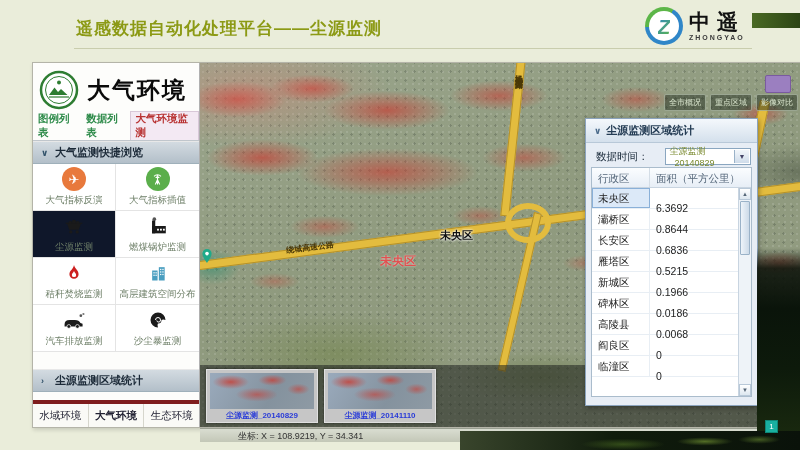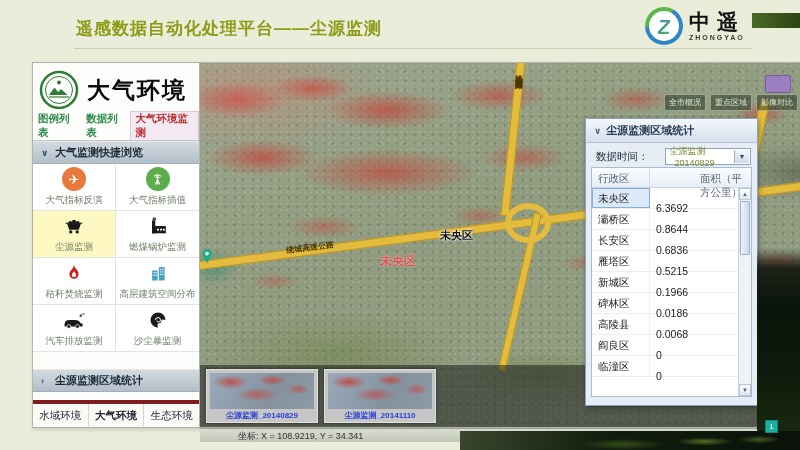--- a/index.html
+++ b/index.html
@@ -28,21 +28,21 @@
   .sb-tabs{display:flex;height:23px;border-bottom:1px solid #c0c6cc;font-size:10.5px;align-items:flex-end;}
   .sb-tab{display:flex;align-items:center;padding:0 5px;color:#2e8b4a;font-weight:bold;cursor:pointer;}
   .sb-tab.active{color:#b83232;background:#f3e9f3;border:1px solid #d8c8d8;border-bottom:none;}
   .sb-bar{height:21px;min-height:21px;background:linear-gradient(#d3dbe1,#b3bfc9);display:flex;align-items:center;gap:6px;
      padding-left:8px;font-size:11px;color:#1c2a38;font-weight:bold;border-top:1px solid #e8e8e8;border-bottom:1px solid #9fb0ba;cursor:pointer;}
   .sb-bar .arr{font-size:9px;color:#33536b;width:8px;}
   .tool-grid{display:grid;grid-template-columns:1fr 1fr;grid-auto-rows:47px;}
   .tool{display:flex;flex-direction:column;align-items:center;justify-content:center;gap:3px;
      border-right:1px solid #e4e4e4;border-bottom:1px solid #e4e4e4;cursor:pointer;background:#fff;}
   .tool:nth-child(2n){border-right:none;}
-  .tool.active{background:#fef9c3;}
+  .tool.active{background:#0f172a;}
   .tool-ic{height:24px;display:flex;align-items:center;justify-content:center;}
   .circle-ic{width:24px;height:24px;border-radius:50%;display:flex;align-items:center;justify-content:center;color:#fff;font-size:13px;}
   .tool-label{font-size:9.5px;color:#6f8069;white-space:nowrap;}
   .sb-spacer{flex:1;}
   .sb-gap{height:8px;}
   .sb-bottom-tabs{height:23px;border-top:4px solid #7f1d1d;display:flex;align-items:stretch;font-size:10.5px;color:#223;background:#fafaf6;}
   .sb-btab{flex:1;display:flex;align-items:center;justify-content:center;border-right:1px solid #d6d6cc;cursor:pointer;}
   .sb-btab:last-child{border-right:none;}
   .sb-btab.cur{font-weight:bold;}
   
@@ -115,21 +115,21 @@
   .panel-hdr .arr{color:#4a6a8a;font-size:9px;}
   .time-row{display:flex;align-items:center;gap:16px;padding:5px 6px 4px 10px;font-size:10.5px;color:#1a2a3a;}
   .dropdown{flex:1;height:17px;background:#fff;border:1px solid #8aa6c0;display:flex;align-items:center;
      position:relative;padding-left:4px;font-size:9px;color:#7a8a2e;box-sizing:border-box;cursor:pointer;}
   .dd-btn{position:absolute;right:1px;top:1px;bottom:1px;width:14px;background:linear-gradient(#f2f6fa,#cfdcea);
      border-left:1px solid #9ab2c8;display:flex;align-items:center;justify-content:center;font-size:7px;color:#446;}
   .ptable{position:absolute;left:5px;right:5px;top:48px;bottom:8px;background:#fff;border:1px solid #aabccc;box-sizing:border-box;}
   .t-hdr{display:flex;height:20px;background:linear-gradient(#fbfdff,#e7eef6);border-bottom:1px solid #c8d4e0;
      font-size:10.5px;color:#55677a;box-sizing:border-box;}
   .t-hc1{width:58px;border-right:1px solid #d4dde6;padding:4px 0 0 6px;box-sizing:border-box;}
-  .t-hc2{flex:1;padding:4px 0 0 6px;margin-left:44px;}
+  .t-hc2{flex:1;padding:4px 0 0 6px;}
   .t-body{position:absolute;top:20px;bottom:0;left:0;right:13px;overflow:hidden;}
   .t-row{display:flex;height:21px;border-bottom:1px solid #e8eef4;font-size:10.5px;color:#222;box-sizing:border-box;cursor:pointer;}
   .t-c1{width:58px;border-right:1px solid #e8eef4;padding:4px 0 0 6px;box-sizing:border-box;}
   .t-c2{flex:1;padding:14px 0 0 6px;}
   .t-row.sel .t-c1{background:#dce9f8;outline:1px solid #8ab0d8;outline-offset:-1px;}
   .t-scroll{position:absolute;top:20px;bottom:0;right:0;width:13px;background:#eef3f8;border-left:1px solid #c8d4e0;box-sizing:border-box;}
   .t-sbtn{position:absolute;left:0;right:0;height:12px;display:flex;align-items:center;justify-content:center;
      font-size:6px;color:#567;background:linear-gradient(#fff,#dde7f0);border:1px solid #b8c8d8;box-sizing:border-box;cursor:pointer;}
   .t-sbtn.up{top:0;} .t-sbtn.down{bottom:0;}
   .t-thumb{position:absolute;top:13px;left:1px;right:1px;height:52px;background:linear-gradient(90deg,#eef4fa,#ccdae8);

